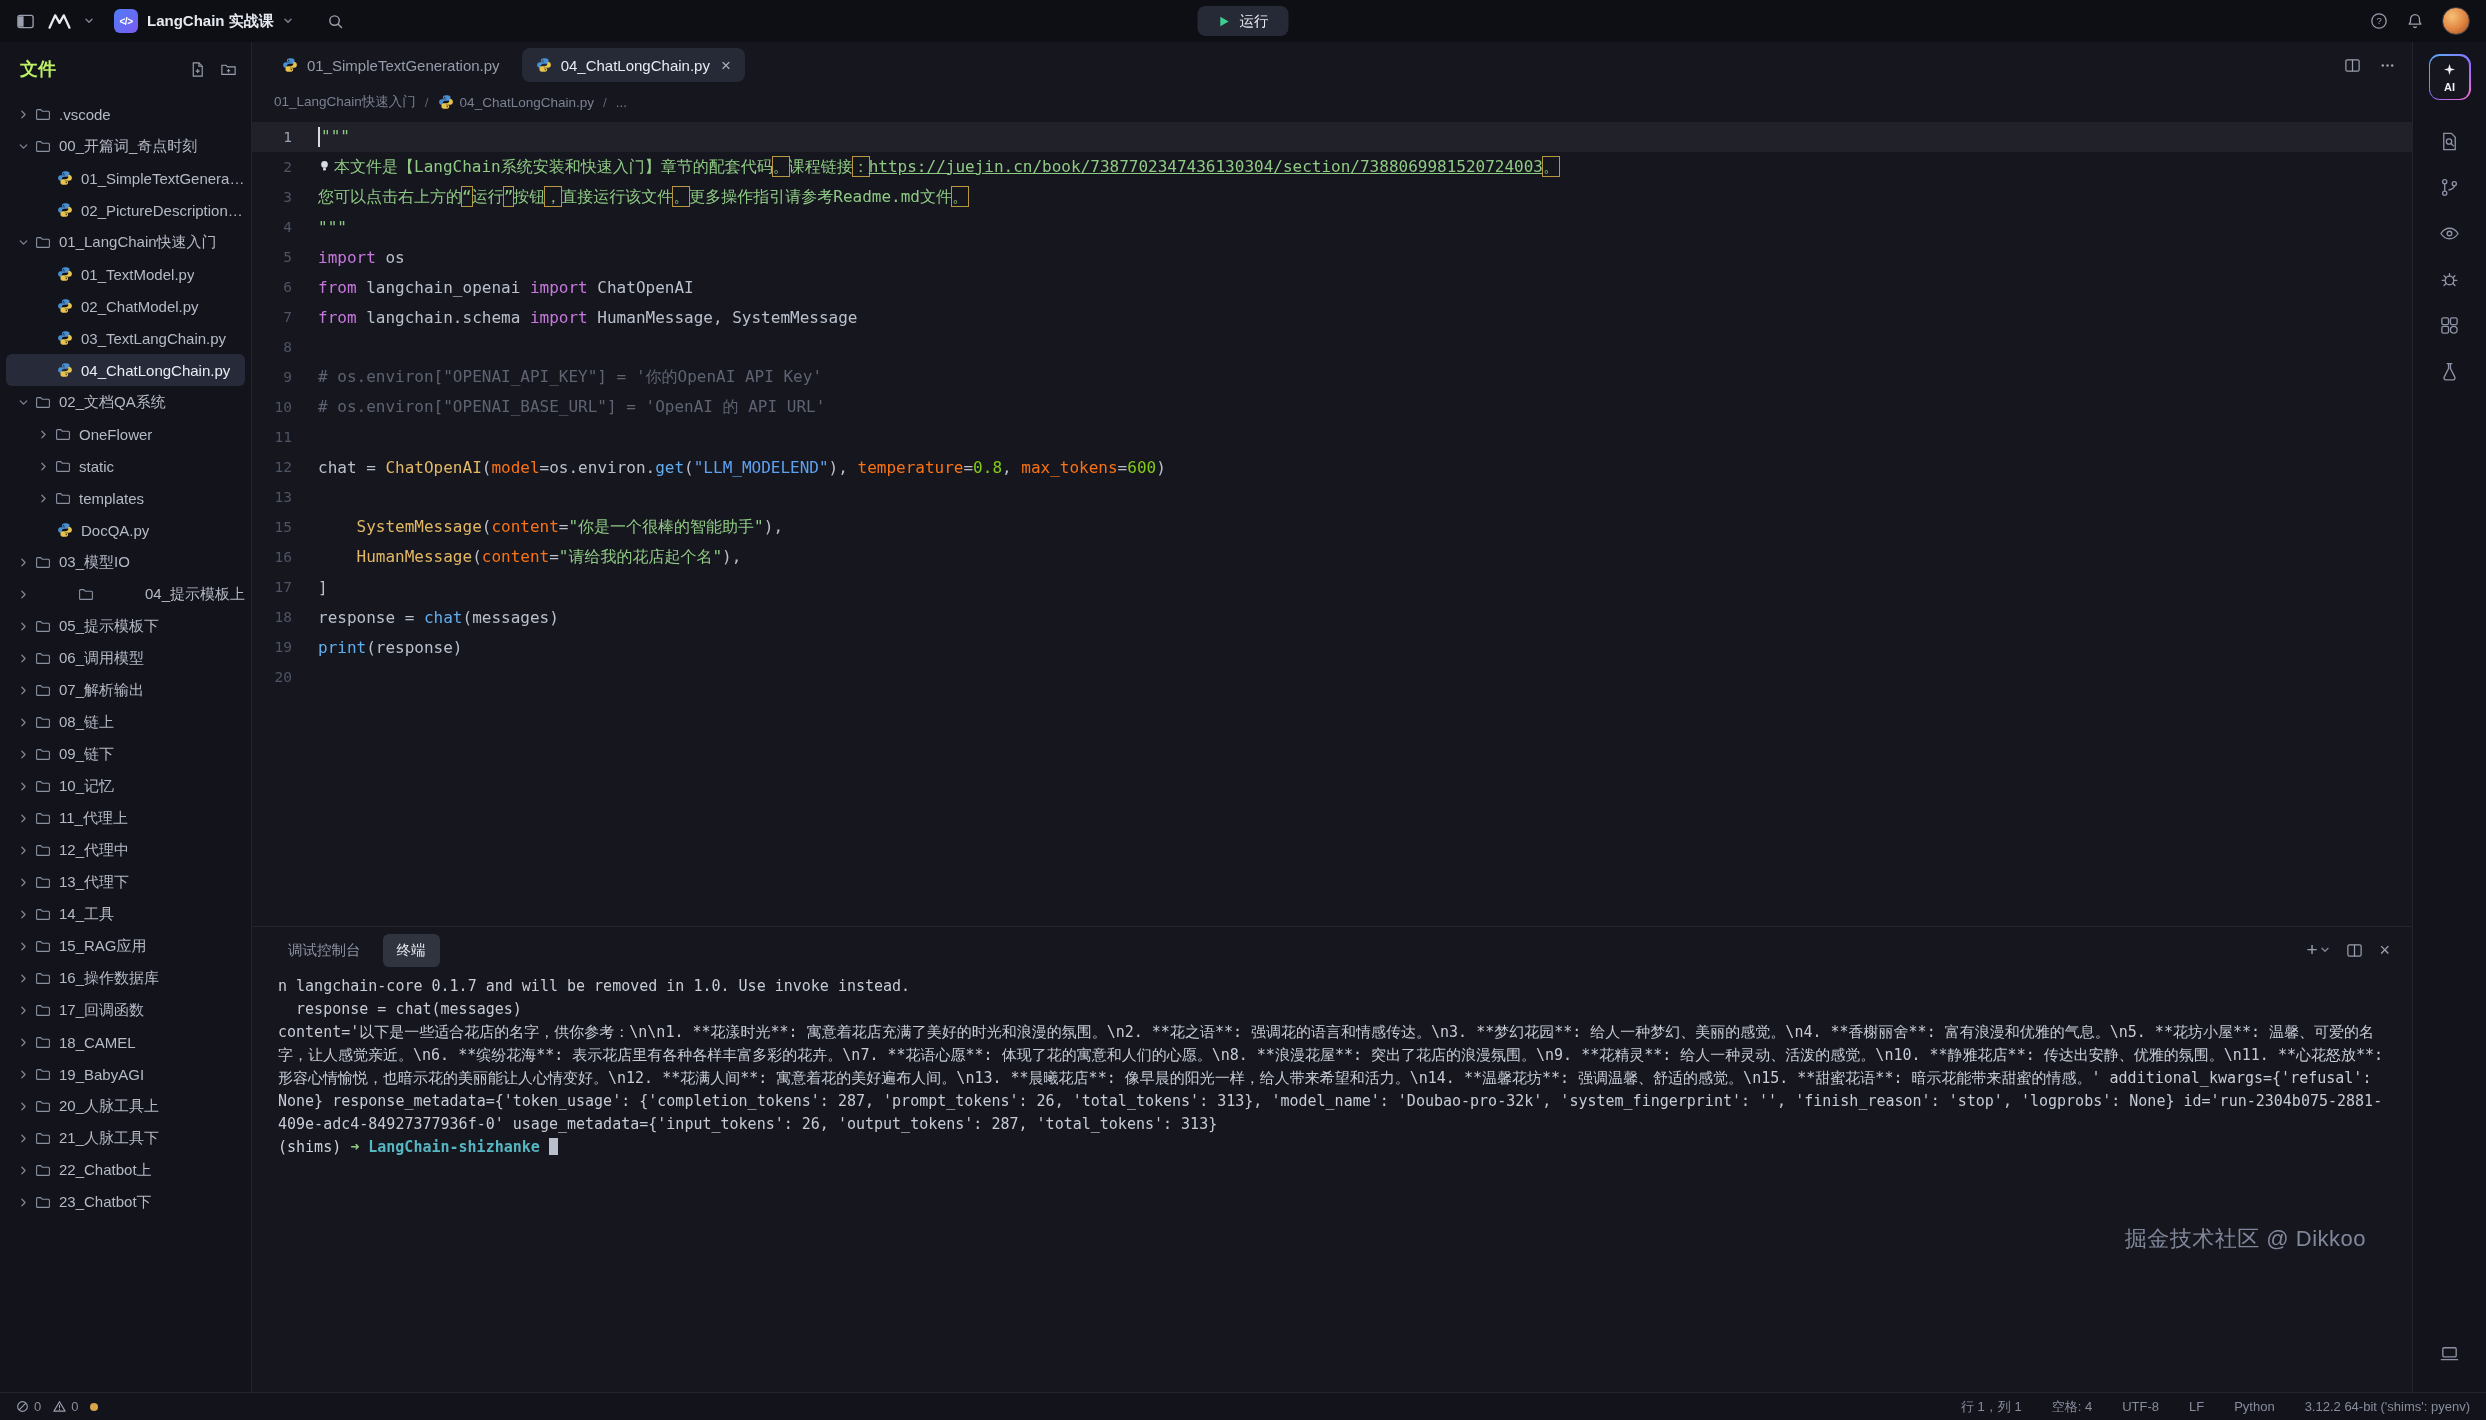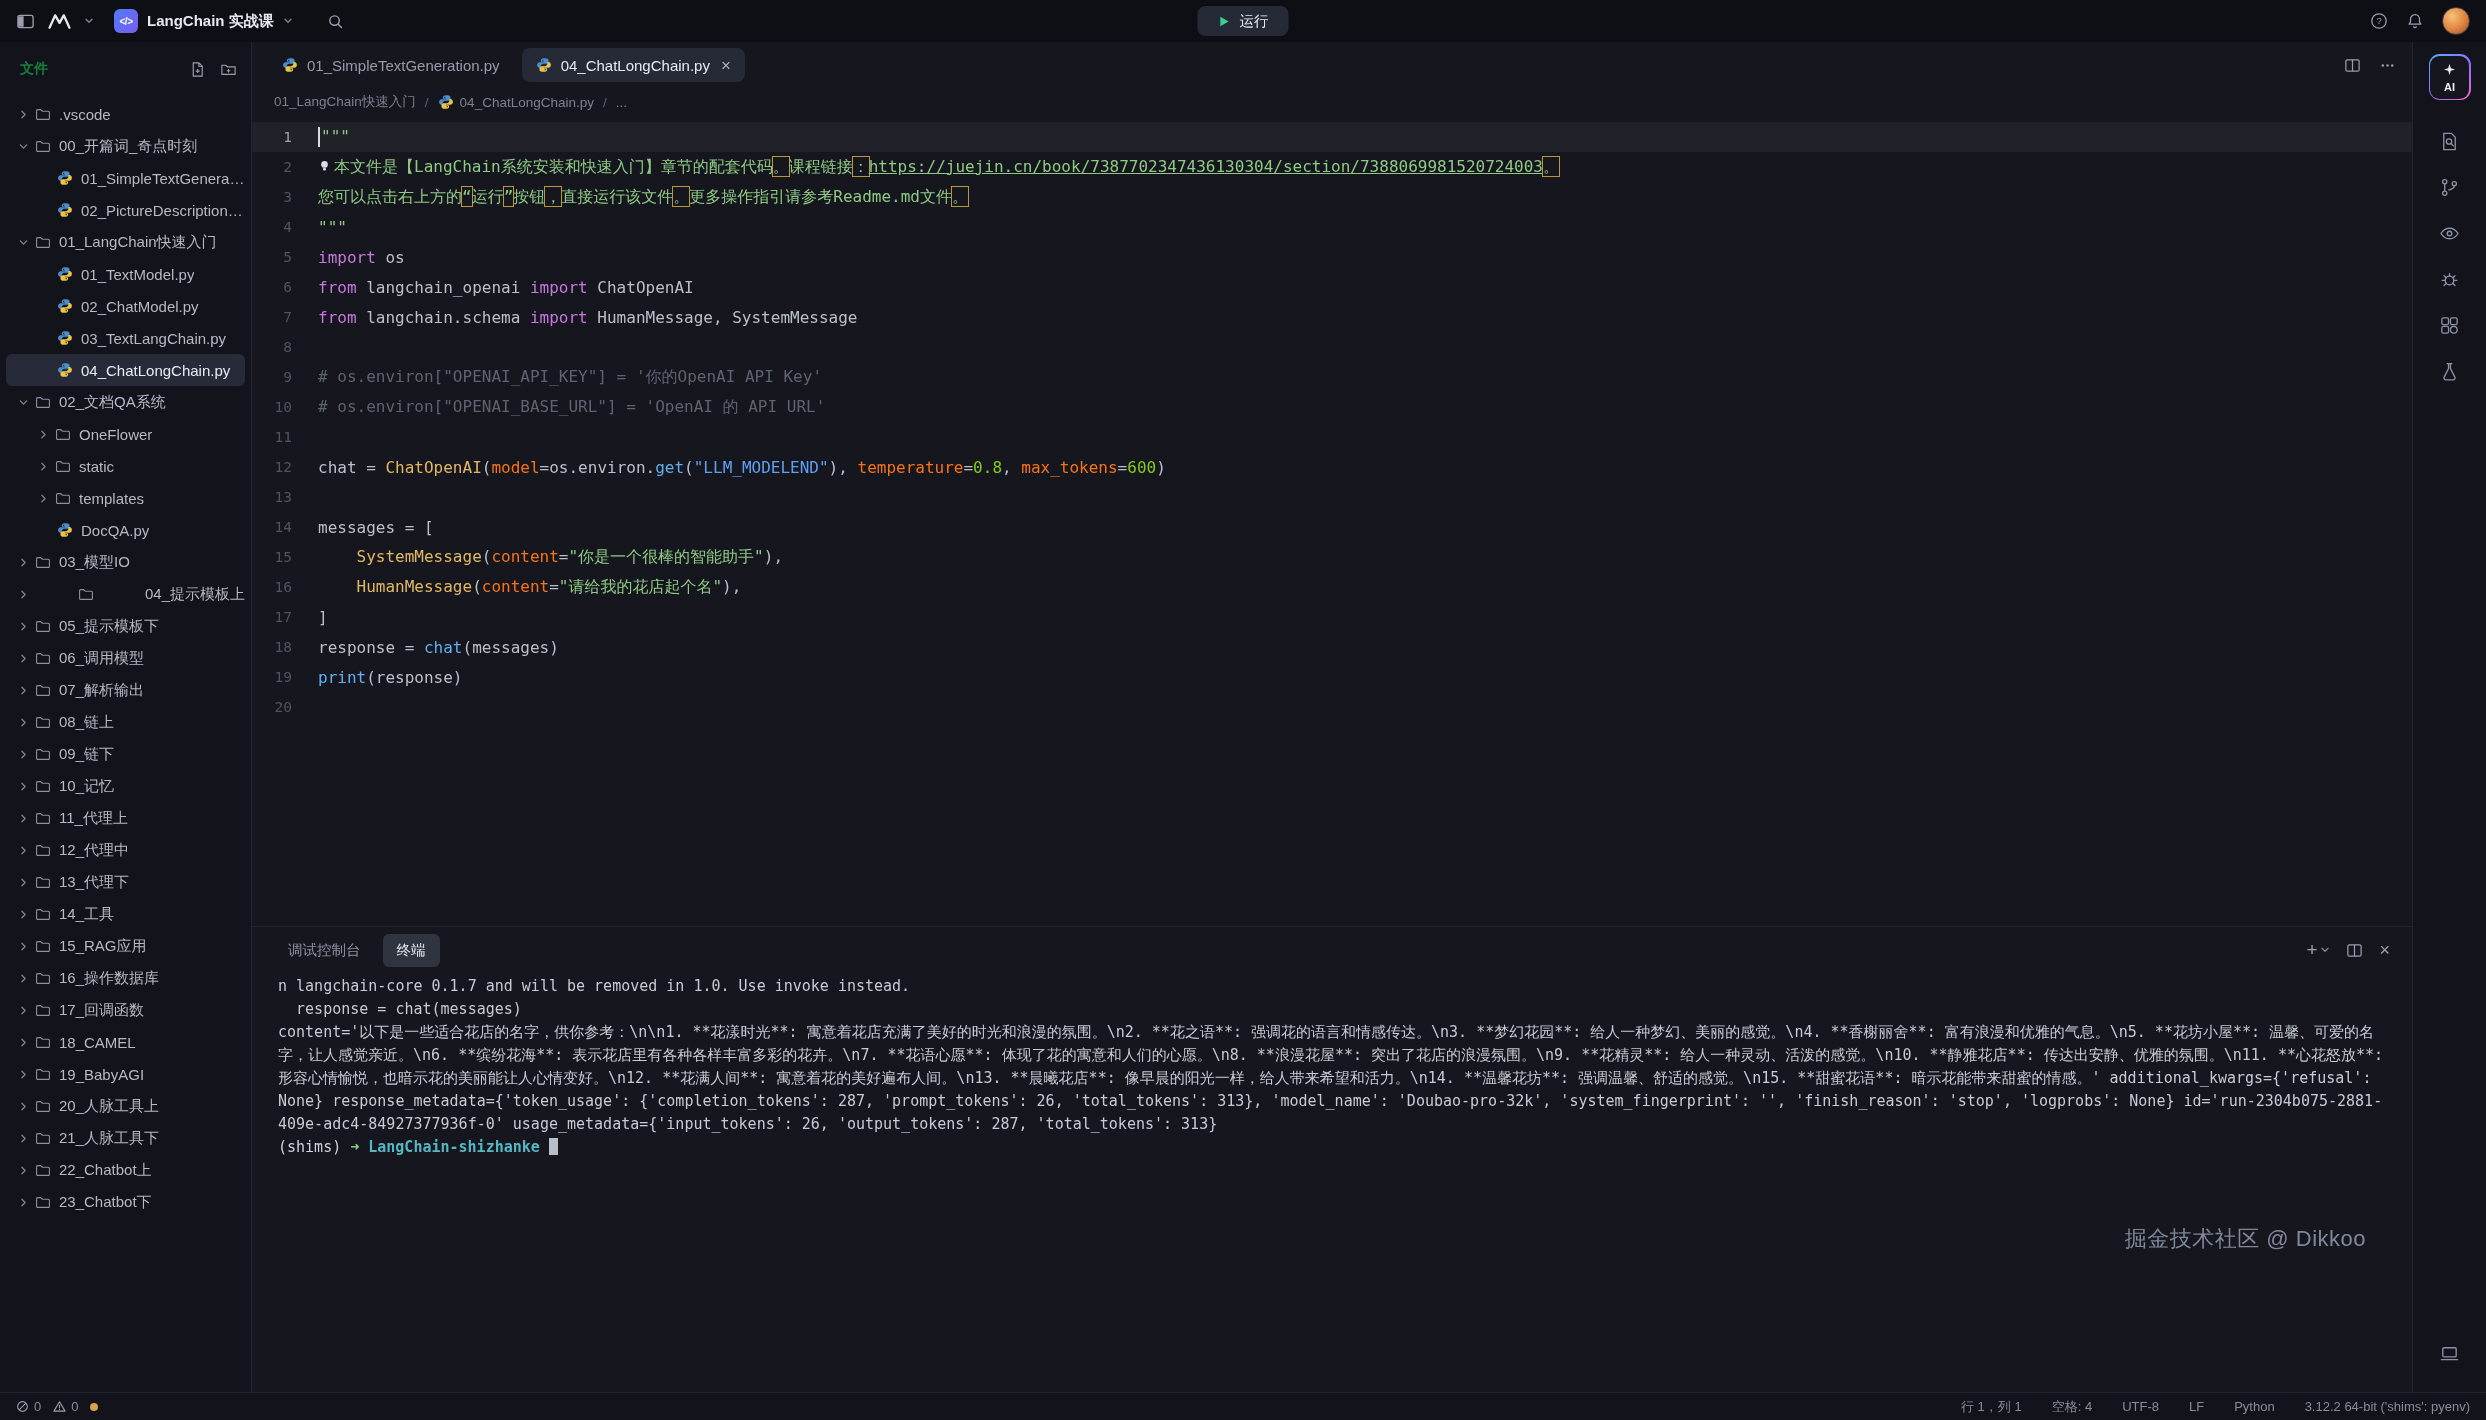--- a/index.html
+++ b/index.html
@@ -18,21 +18,21 @@
   .ws-name{font-size:15px;font-weight:600;color:#e6e9f0;white-space:nowrap}
   .run-btn{position:absolute;left:50%;top:6px;transform:translateX(-50%);height:30px;padding:0 20px;border-radius:8px;background:#262936;display:flex;align-items:center;gap:9px;cursor:pointer}
   .run-label{font-size:14.5px;color:#e8eaf0}
   .tb-right{margin-left:auto;display:flex;align-items:center;gap:18px}
   .avatar{width:28px;height:28px;border-radius:50%;background:radial-gradient(circle at 35% 32%,#f6c177,#e0823f 55%,#8a4b23);border:1px solid #3a3d48;cursor:pointer}
 
   
   .main{flex:1;display:flex;min-height:0}
   .sidebar{width:252px;flex:0 0 252px;background:#12131b;border-right:1px solid #22242e;display:flex;flex-direction:column;min-height:0}
   .explorer-header{height:54px;flex:0 0 54px;display:flex;align-items:center;padding:0 14px 0 20px}
-  .explorer-title{font-size:14px;font-weight:700;color:#15803d}
+  .explorer-title{font-size:18px;font-weight:700;color:#bef264}
   .explorer-actions{margin-left:auto;display:flex;gap:14px;color:#8d93a3}
   .tree{flex:1;overflow:hidden;padding-top:2px}
   .tree-row{display:flex;align-items:center;height:32px;font-size:15px;color:#b5bac6;margin:0 6px;border-radius:6px;cursor:pointer;white-space:nowrap}
   .tree-row.selected{background:#272b39;color:#e8ebf3}
   .chev{width:18px;flex:0 0 18px;display:flex;align-items:center;justify-content:center;color:#7d8494}
   .chev svg{transition:none}
   .chev.open svg{transform:rotate(90deg)}
   .ticon{width:22px;flex:0 0 22px;display:flex;align-items:center;justify-content:center;color:#8a91a3}
   .tlabel{margin-left:5px;overflow:hidden;text-overflow:ellipsis}
 
@@ -726,24 +726,20 @@
           </div>
           <div class="code-line">
             <span class="gutter">12</span>
             <span class="ltext"><span class="tk-pln">chat = </span><span class="tk-cls">ChatOpenAI</span><span class="tk-pln">(</span><span class="tk-param">model</span><span class="tk-op">=</span><span class="tk-pln">os.environ.</span><span class="tk-call">get</span><span class="tk-pln">(</span><span class="tk-strc">"LLM_MODELEND"</span><span class="tk-pln">), </span><span class="tk-param">temperature</span><span class="tk-op">=</span><span class="tk-num">0.8</span><span class="tk-pln">, </span><span class="tk-param">max_tokens</span><span class="tk-op">=</span><span class="tk-num">600</span><span class="tk-pln">)</span></span>
           </div>
           <div class="code-line">
             <span class="gutter">13</span>
             <span class="ltext"></span>
           </div>
           <div class="code-line">
-            <span class="gutter">14</span>
-            <span class="ltext"><span class="tk-pln">messages = [</span></span>
-          </div>
-          <div class="code-line">
             <span class="gutter">15</span>
             <span class="ltext"><span class="tk-pln">    </span><span class="tk-cls">SystemMessage</span><span class="tk-pln">(</span><span class="tk-param">content</span><span class="tk-op">=</span><span class="tk-str">"你是一个很棒的智能助手"</span><span class="tk-pln">),</span></span>
           </div>
           <div class="code-line">
             <span class="gutter">16</span>
             <span class="ltext"><span class="tk-pln">    </span><span class="tk-cls">HumanMessage</span><span class="tk-pln">(</span><span class="tk-param">content</span><span class="tk-op">=</span><span class="tk-str">"请给我的花店起个名"</span><span class="tk-pln">),</span></span>
           </div>
           <div class="code-line">
             <span class="gutter">17</span>
             <span class="ltext"><span class="tk-pln">]</span></span>

